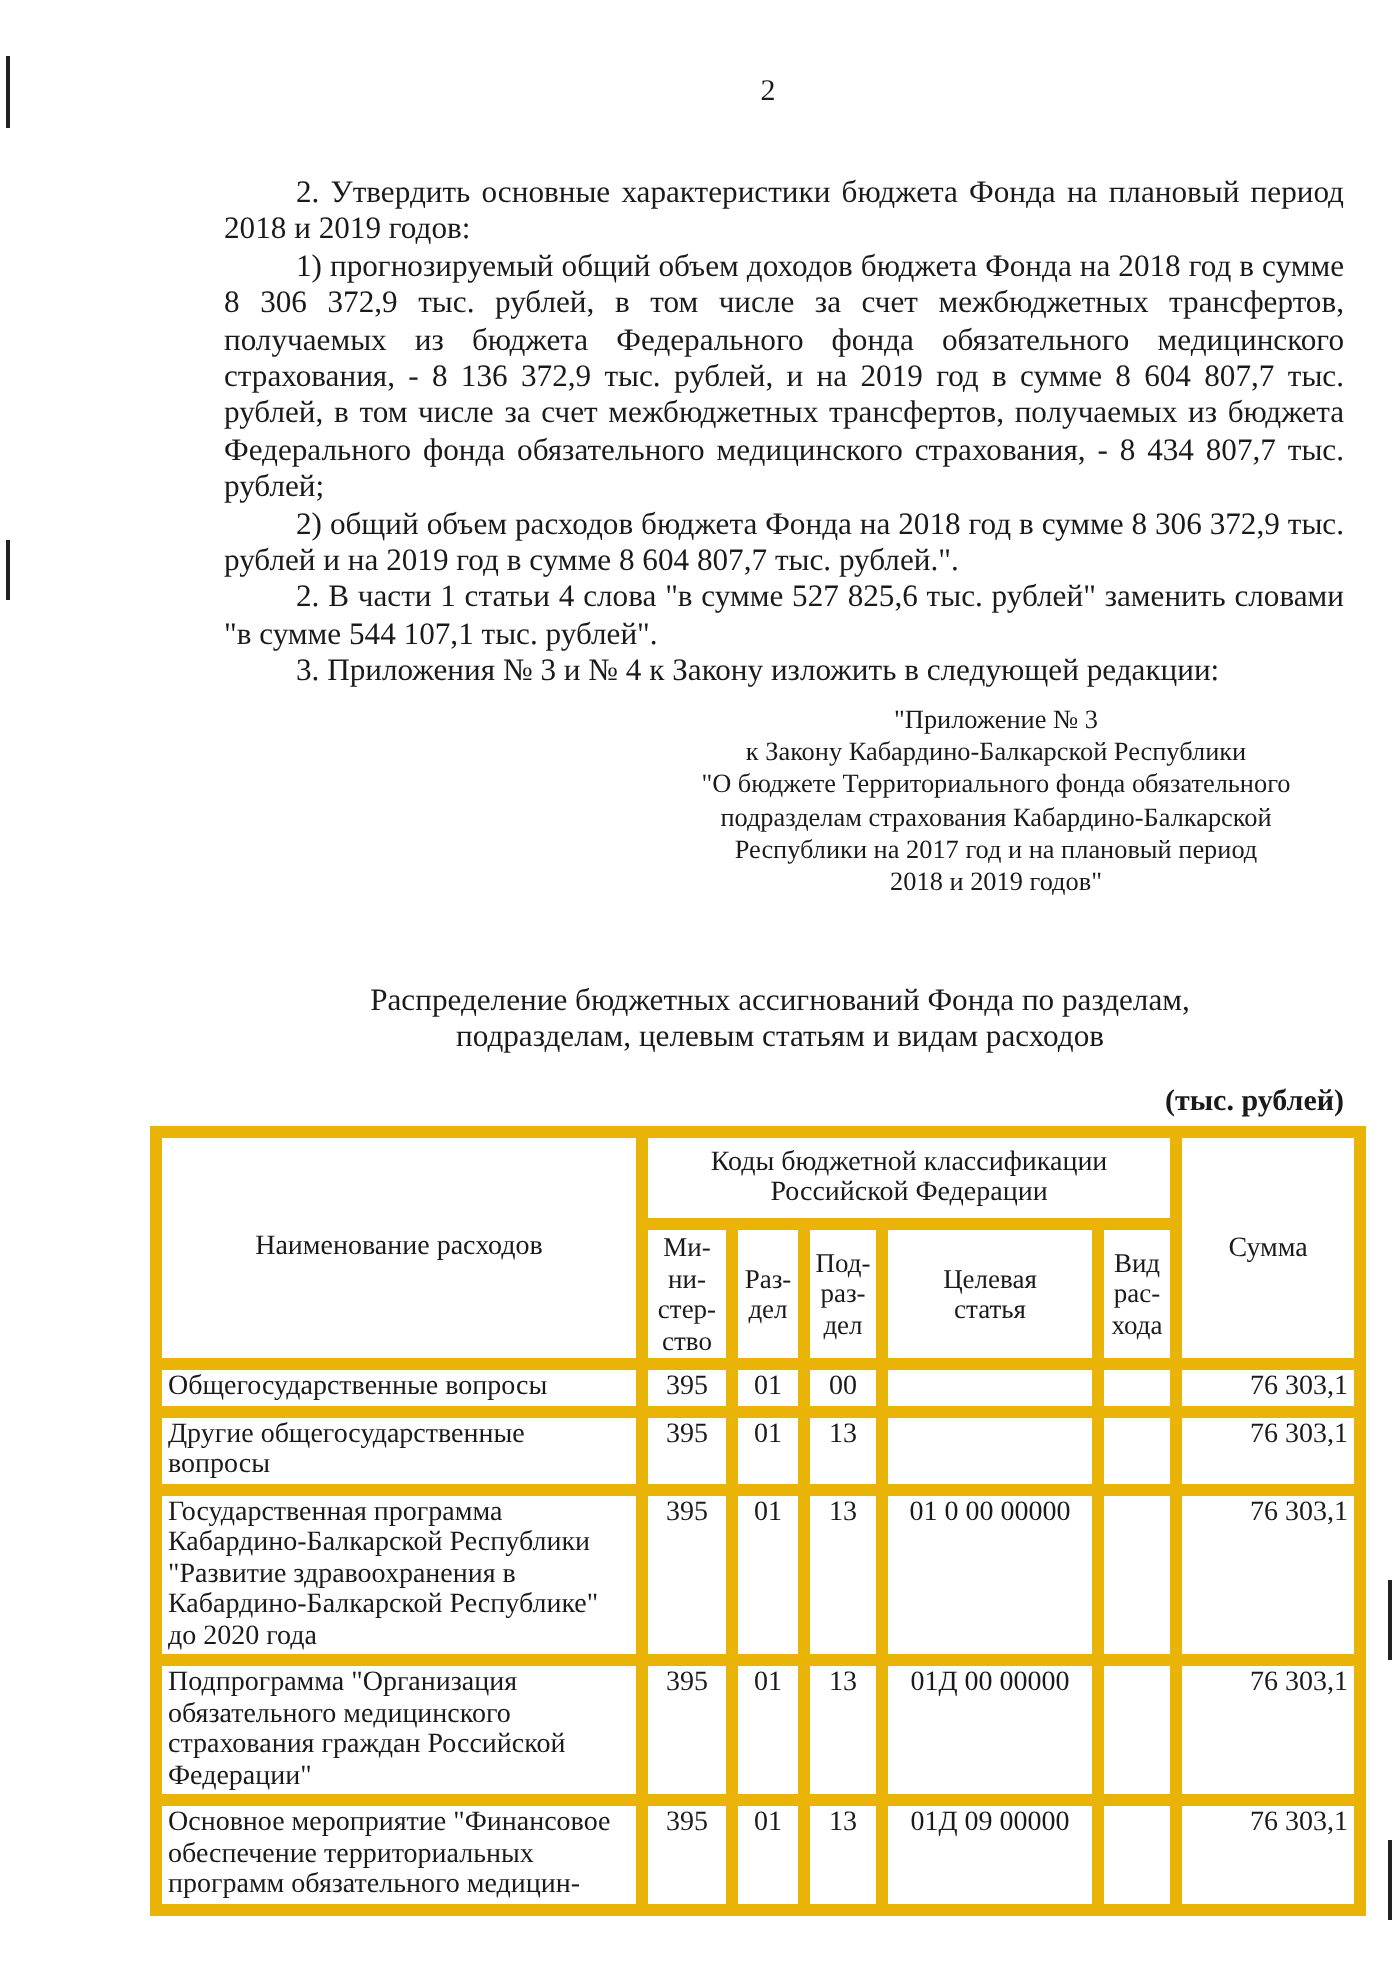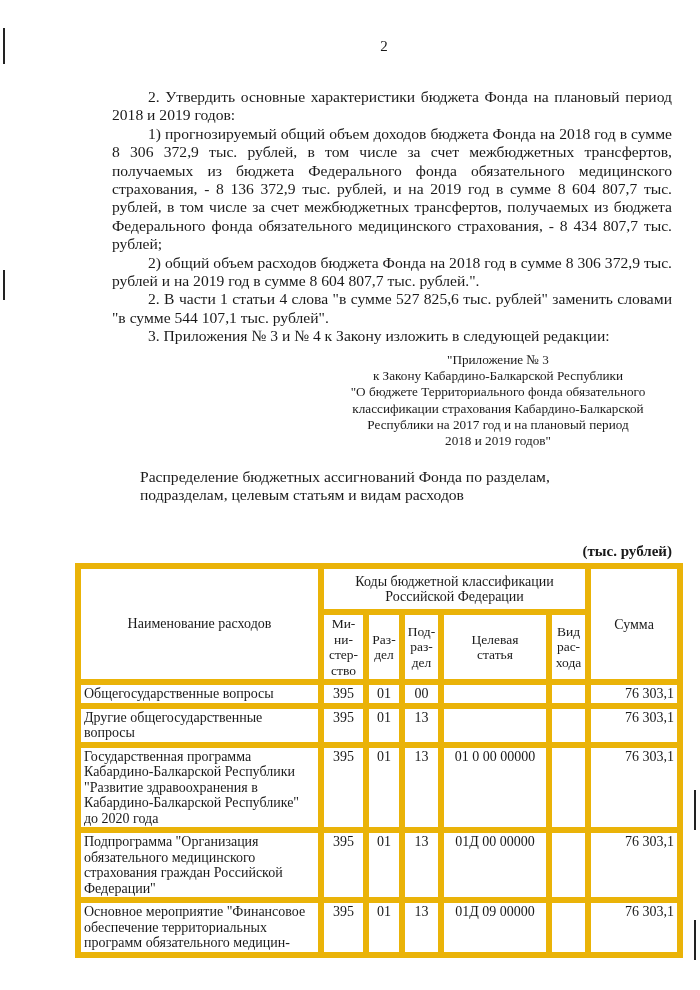--- a/index.html
+++ b/index.html
@@ -6,21 +6,21 @@
   body {
     width: 700px; height: 990px; background: #ffffff; position: relative; overflow: hidden;
     font-family: "Liberation Serif", "DejaVu Serif", serif; color: #1a1a1a;
   }
   .page-num { position: absolute; top: 38px; left: 0; width: 768px; text-align: center; font-size: 15px; }
   .body-text { position: absolute; left: 112px; width: 560px; top: 88px; font-size: 15.6px; line-height: 18.4px; text-align: justify; }
   .body-text p { margin: 0; }
   .indent { text-indent: 36px; }
   .appendix { position: absolute; left: 318px; width: 360px; top: 352px; font-size: 13.2px; line-height: 16.2px; text-align: center; }
   .appendix div { margin: 0; }
-  .title { position: absolute; left: 140px; width: 500px; top: 468px; font-size: 15.6px; line-height: 18px; }
+  .title { position: absolute; left: 140px; width: 500px; top: 492px; font-size: 15.6px; line-height: 18px; text-align: center; }
   .units { position: absolute; top: 543px; left: 560px; width: 112px; text-align: right; font-size: 15px; font-weight: bold; }
   table.budget {
     position: absolute; left: 75px; top: 563px; width: 602px;
     border-collapse: collapse; font-size: 14px; line-height: 15.5px;
     table-layout: fixed;
   }
   table.budget td, table.budget th {
     border: 6px solid #eab308; padding: 1px 3px; vertical-align: top; font-weight: normal;
   }
   table.budget th { text-align: center; vertical-align: middle; font-size: 14px; }
@@ -45,21 +45,21 @@
   <p class="indent">1) прогнозируемый общий объем доходов бюджета Фонда на 2018 год в сумме 8 306 372,9 тыс. рублей, в том числе за счет межбюджетных трансфертов, получаемых из бюджета Федерального фонда обязательного медицинского страхования, - 8 136 372,9 тыс. рублей, и на 2019 год в сумме 8 604 807,7 тыс. рублей, в том числе за счет межбюджетных трансфертов, получаемых из бюджета Федерального фонда обязательного медицинского страхования, - 8 434 807,7 тыс. рублей;</p>
   <p class="indent">2) общий объем расходов бюджета Фонда на 2018 год в сумме 8 306 372,9  тыс. рублей и на 2019 год в сумме 8 604 807,7 тыс. рублей.".</p>
   <p class="indent">2. В части 1 статьи 4 слова "в сумме 527 825,6 тыс. рублей" заменить словами "в сумме 544 107,1 тыс. рублей".</p>
   <p class="indent">3. Приложения № 3 и № 4 к Закону изложить в следующей редакции:</p>
 </div>
 
 <div class="appendix">
   <div>"Приложение № 3</div>
   <div>к Закону Кабардино-Балкарской Республики</div>
   <div>"О бюджете Территориального фонда обязательного</div>
-  <div>классификации страхования Кабардино-Балкарской</div>
+  <div>подразделам страхования Кабардино-Балкарской</div>
   <div>Республики на 2017 год и на плановый период</div>
   <div>2018 и 2019 годов"</div>
 </div>
 
 <div class="title">
   <div>Распределение бюджетных ассигнований Фонда по разделам,</div>
   <div>подразделам, целевым статьям и видам расходов</div>
 </div>
 
 <div class="units">(тыс. рублей)</div>

